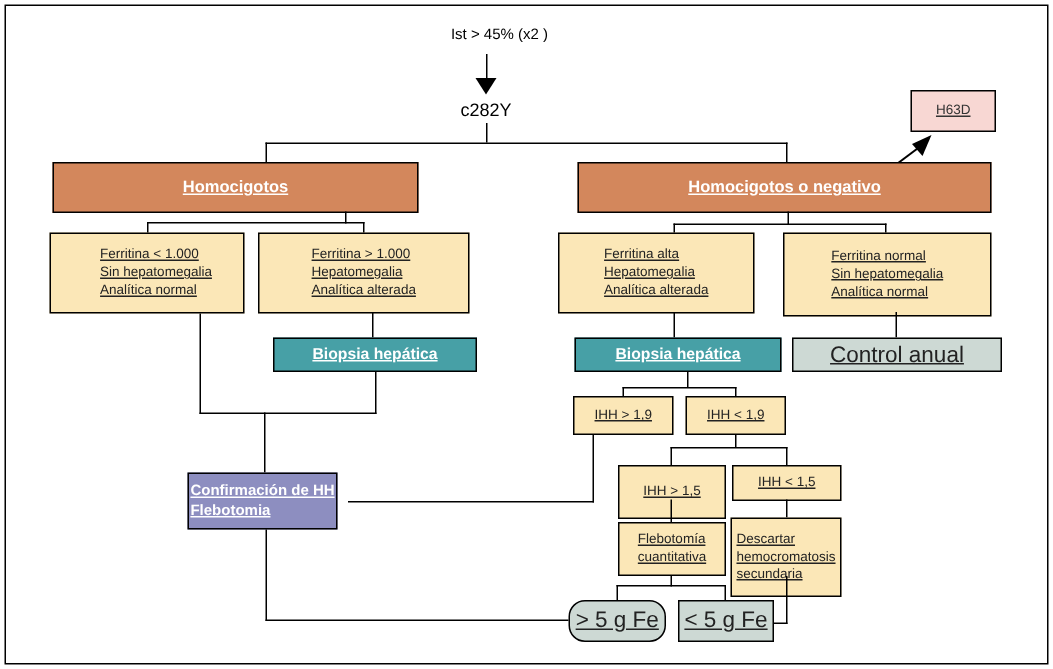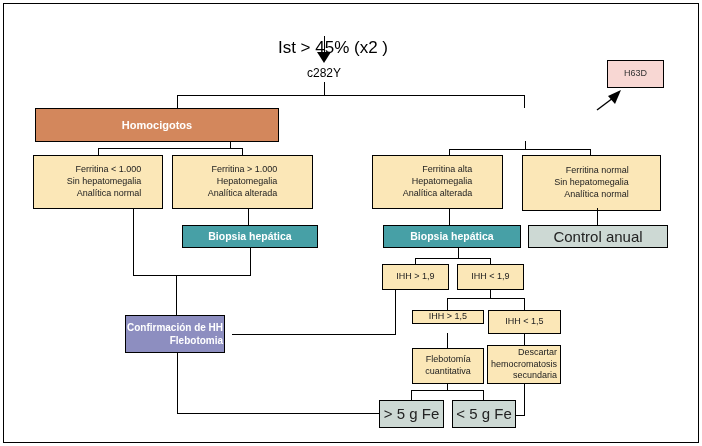--- a/index.html
+++ b/index.html
@@ -5,32 +5,32 @@
   html,body{margin:0;padding:0;background:#fff;}
   .canvas{
     position:relative; width:702px; height:446px; background:#fff;
     font-family:"Liberation Sans","DejaVu Sans",sans-serif; color:#111;
     overflow:hidden;
   }
   .frame{position:absolute; left:3px; top:3px; right:3px; bottom:3px; border:1px solid #000;}
   .box{
     position:absolute; box-sizing:border-box; border:1px solid #000;
     display:flex; align-items:center; justify-content:center;
-    text-align:right; white-space:pre-line; line-height:1.3;
+    text-align:left; white-space:pre-line; line-height:1.3;text-decoration:underline;
   }
   .orange{background:var(--orange,#d3875c); color:#fff; font-weight:bold; font-size:11px;}
   .yellow{background:var(--yellow,#fbe7b7); color:#222; font-size:9px;}
   .teal{background:var(--teal,#47a0a6); color:#fff; font-weight:bold; font-size:10.5px;}
   .purple{background:var(--purple,#8d8ec0); color:#fff; font-weight:bold; font-size:10px;}
   .pink{background:var(--pink,#f8d7d3); color:#333; font-size:9px;}
   .gray{background:var(--gray,#cdd9d4); color:#222; font-size:15px;}
   .vl,.hl{position:absolute; background:#000;}
   .vl{width:1px;} .hl{height:1px;}
   .label{position:absolute; text-align:center; color:#000;}
-  .start-label{font-size:17px;margin-top:20px;}
+  .start-label{font-size:10px;}
   .gene-label{font-size:12px;}
   .arrowhead{
     position:absolute; width:0; height:0;
     border-left:7px solid transparent; border-right:7px solid transparent;
     border-top:11px solid #000;
   }
 </style>
 </head>
 <body>
 
@@ -47,20 +47,21 @@
   <div class="vl" style="left:177px; top:95px; height:13px;"></div>
   <div class="vl" style="left:524px; top:95px; height:13px;"></div>
 
   <svg style="position:absolute; left:594px; top:88px;" width="32" height="24" viewBox="0 0 32 24">
     <line x1="3" y1="22" x2="19" y2="10" stroke="#000" stroke-width="1.4"></line>
     <polygon points="27,2 14,8 21,16" fill="#000"></polygon>
   </svg>
 
   <div class="box pink" style="left:607px; top:60px; width:57px; height:28px;">H63D</div>
   <div class="box orange" style="left:35px; top:108px; width:244px; height:34px;">Homocigotos</div>
+  <div class="box orange" style="left:385px; top:108px; width:276px; height:34px;">Homocigotos o negativo</div>
 
   <div class="vl" style="left:230px; top:141px; height:8px;"></div>
   <div class="hl" style="left:98px; top:148px; width:145px;"></div>
   <div class="vl" style="left:98px; top:148px; height:8px;"></div>
   <div class="vl" style="left:242px; top:148px; height:8px;"></div>
 
   <div class="vl" style="left:525px; top:141px; height:9px;"></div>
   <div class="hl" style="left:449px; top:149px; width:142px;"></div>
   <div class="vl" style="left:449px; top:149px; height:7px;"></div>
   <div class="vl" style="left:590px; top:149px; height:7px;"></div>
@@ -100,41 +101,41 @@
   <div class="box yellow" style="left:457px; top:264px; width:67px; height:26px;">IHH &lt; 1,9</div>
 
   <div class="vl" style="left:395px; top:290px; height:45px;"></div>
   <div class="hl" style="left:232px; top:334px; width:164px;"></div>
 
   <div class="vl" style="left:490px; top:290px; height:8px;"></div>
   <div class="hl" style="left:447px; top:298px; width:78px;"></div>
   <div class="vl" style="left:447px; top:298px; height:12px;"></div>
   <div class="vl" style="left:524px; top:298px; height:12px;"></div>
 
-  <div class="box yellow" style="left:412px; top:310px; width:72px; height:14px;">IHH &gt; 1,5</div>
+  <div class="box yellow" style="left:412px; top:310px; width:72px; height:36px;">IHH &gt; 1,5</div>
   <div class="box yellow" style="left:488px; top:310px; width:73px; height:24px;">IHH &lt; 1,5</div>
 
   <div class="box purple" style="left:125px; top:315px; width:100px; height:38px;">Confirmación de HH
 Flebotomia</div>
 
   <div class="vl" style="left:447px; top:333px; height:15px;"></div>
   <div class="vl" style="left:524px; top:333px; height:12px;"></div>
 
   <div class="box yellow" style="left:412px; top:348px; width:72px; height:36px;">Flebotomía
 cuantitativa</div>
-  <div class="box yellow" style="left:487px; top:345px; width:74px; height:39px;">Descartar
+  <div class="box yellow" style="left:487px; top:345px; width:74px; height:53px;">Descartar
 hemocromatosis
 secundaria</div>
 
   <div class="vl" style="left:447px; top:384px; height:7px;"></div>
   <div class="hl" style="left:411px; top:390px; width:73px;"></div>
   <div class="vl" style="left:411px; top:390px; height:10px;"></div>
   <div class="vl" style="left:483px; top:390px; height:10px;"></div>
 
   <div class="vl" style="left:524px; top:384px; height:32px;"></div>
   <div class="hl" style="left:515px; top:415px; width:10px;"></div>
 
   <div class="vl" style="left:177px; top:353px; height:61px;"></div>
   <div class="hl" style="left:177px; top:413px; width:202px;"></div>
 
-  <div class="box gray" style="left:379px; top:400px; width:65px; height:28px;">&gt; 5 g Fe</div>
+  <div class="box gray" style="left:379px; top:400px; width:65px; height:28px;border-radius:11px;">&gt; 5 g Fe</div>
   <div class="box gray" style="left:452px; top:400px; width:64px; height:28px;">&lt; 5 g Fe</div>
 </div>
 
 </body></html>

